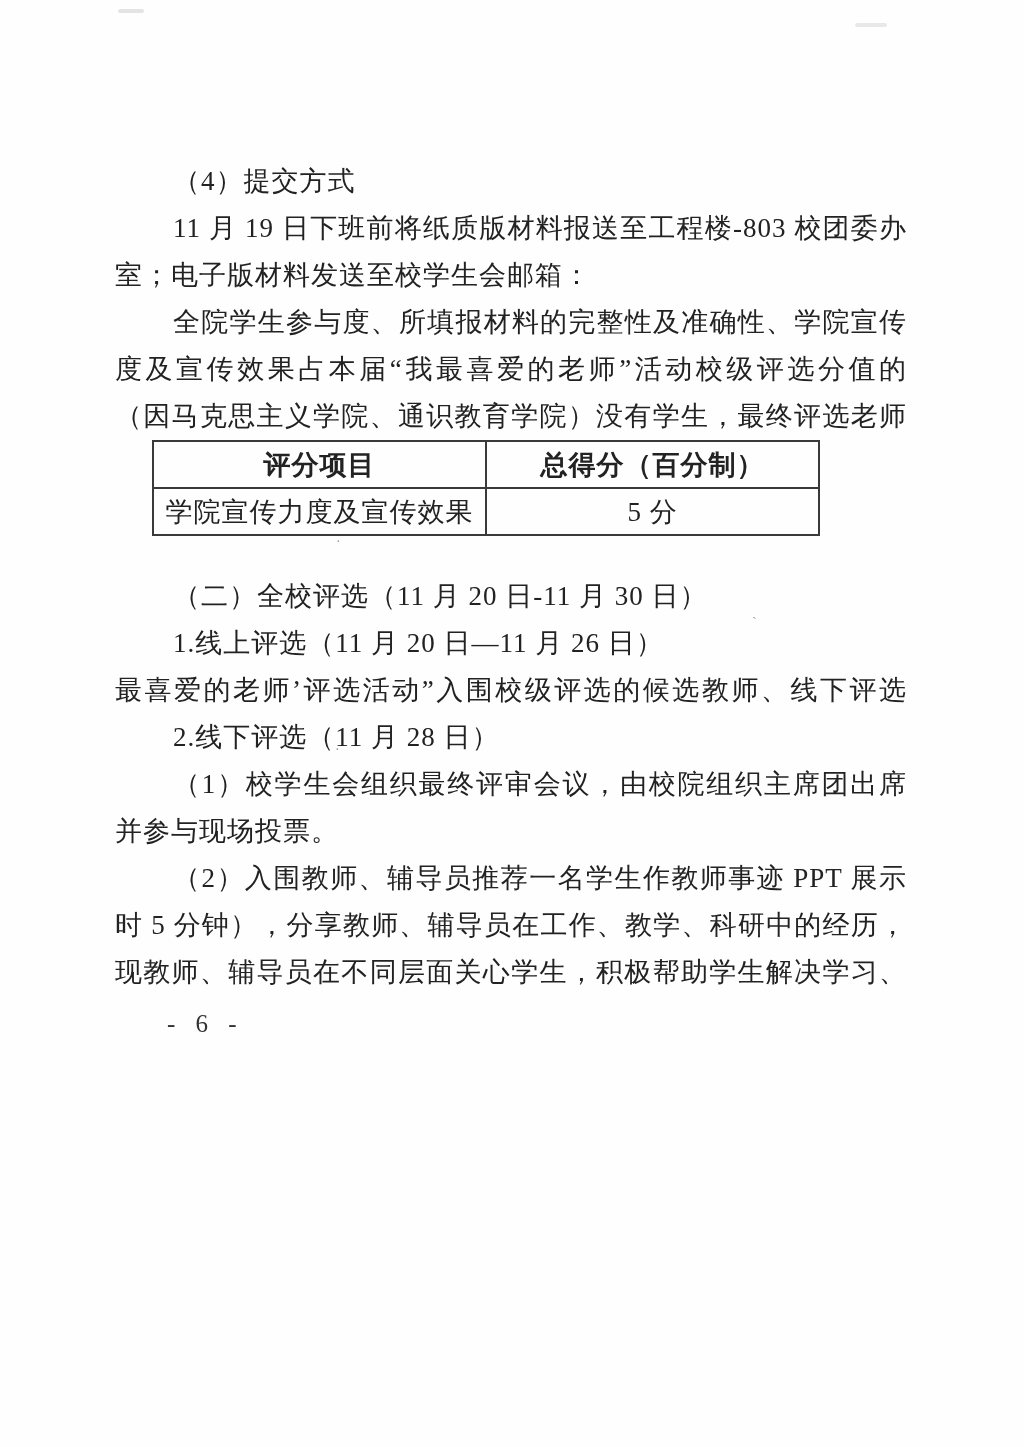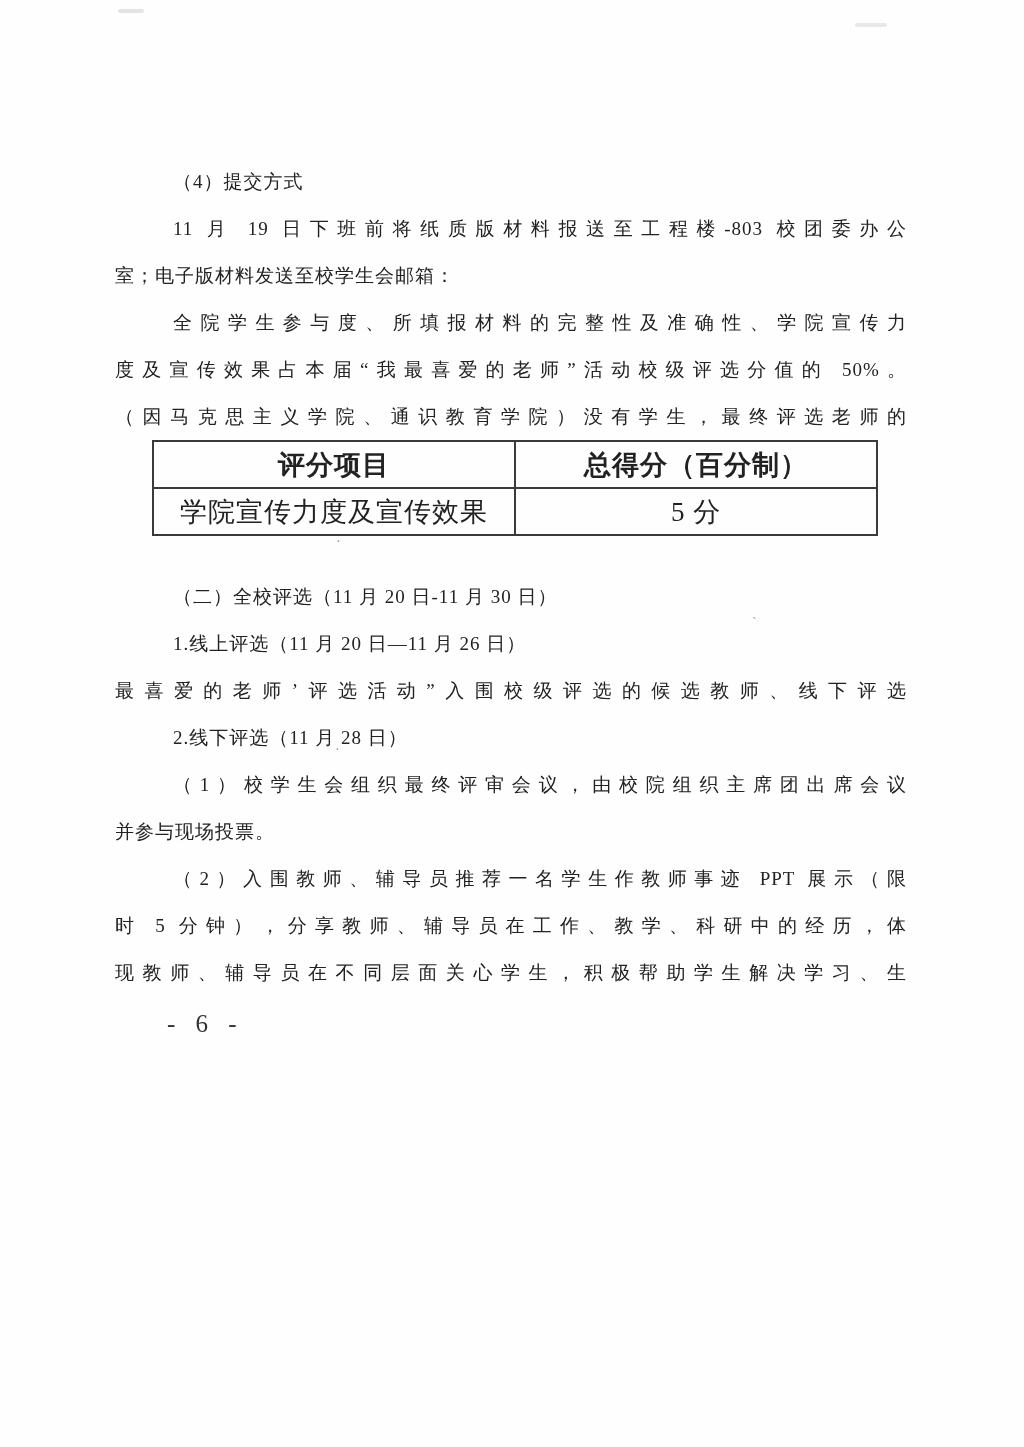--- a/index.html
+++ b/index.html
@@ -10,33 +10,33 @@
     font-family:"Liberation Serif","DejaVu Serif",serif;
     color:#222222;
     overflow:hidden;
   }
   .content {
     position:absolute;
     left:115px; top:158px;
     width:792px;
   }
   .line {
-    font-size:19px;
+    font-size:27px;
     height:47px;
     line-height:47px;
     text-align:justify;
     overflow:hidden;
     letter-spacing:1px;
   }
   .line.fill   { text-align-last:justify; }
   .line.indent { text-indent:58px; }
 
   table.score-table {
     border-collapse:collapse;
-    width:726px;
+    width:668px;
     margin-left:37px;
     table-layout:fixed;
   }
   table.score-table th, table.score-table td {
     border:2px solid #3a3a3a;
     height:45px;
     text-align:center;
     vertical-align:middle;
     font-size:27px;
     letter-spacing:1px;

